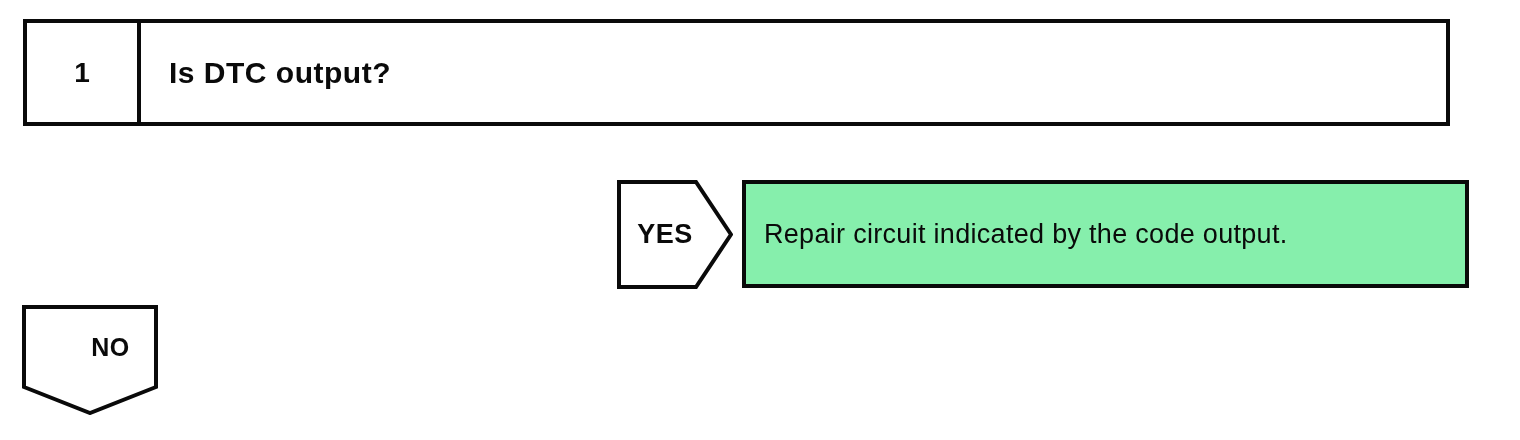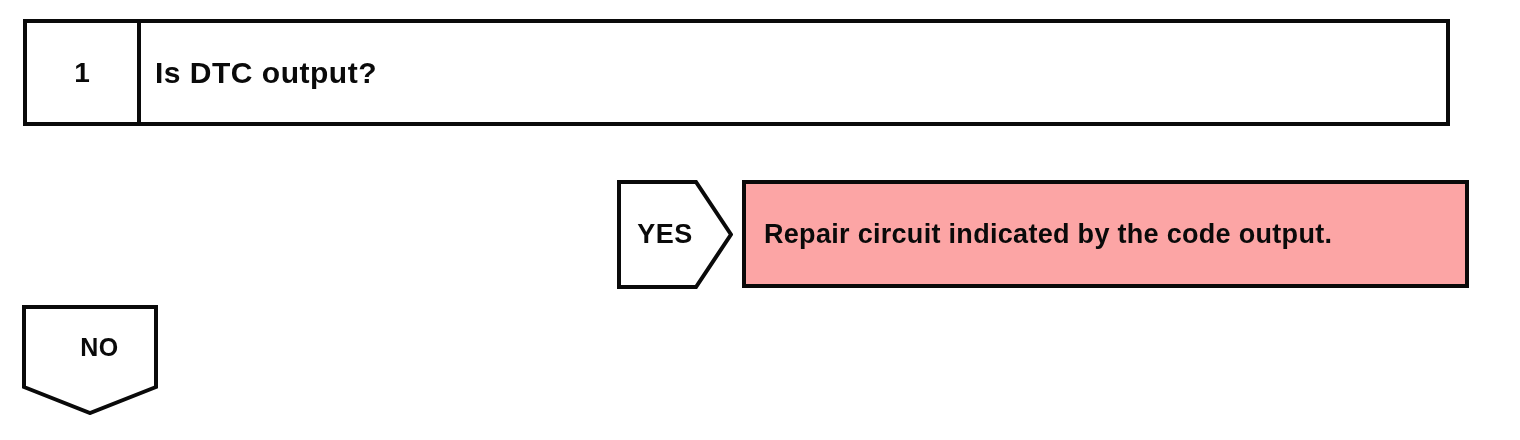--- a/index.html
+++ b/index.html
@@ -34,21 +34,21 @@
     display: flex;
     align-items: center;
     justify-content: center;
     font-weight: bold;
     font-size: 28px;
   }
   .step-question-cell {
     flex: 1;
     display: flex;
     align-items: center;
-    padding-left: 14px;
+    padding-left: 28px;
     font-weight: bold;
     font-size: 30px;
     letter-spacing: 0.5px;
     border-radius: 9px;
   }
 
   
   .instruction {
     position: absolute;
     left: 24px;
@@ -83,39 +83,39 @@
   .action-box {
     position: absolute;
     left: 742px;
     top: 180px;
     width: 701px;
     height: 100px;
     border: 4px solid #0a0a0a;
     display: flex;
     align-items: center;
     padding-left: 18px;
-    font-weight: bold;
+    font-weight: normal;
     font-size: 27px;
     letter-spacing: 0.3px;
-    background: #fca5a5;
+    background: #86efac;
     box-sizing: content-box;
   }
 
   
   .no-shape {
     position: absolute;
     left: 22px;
     top: 305px;
     width: 136px;
     height: 110px;
   }
   .no-shape svg { display: block; }
   .no-label {
     position: absolute;
-    left: 0;
+    left: 11px;
     top: 0;
     width: 155px;
     height: 84px;
     display: flex;
     align-items: center;
     justify-content: center;
     font-weight: bold;
     font-size: 25px;
     letter-spacing: 0.5px;
   }

